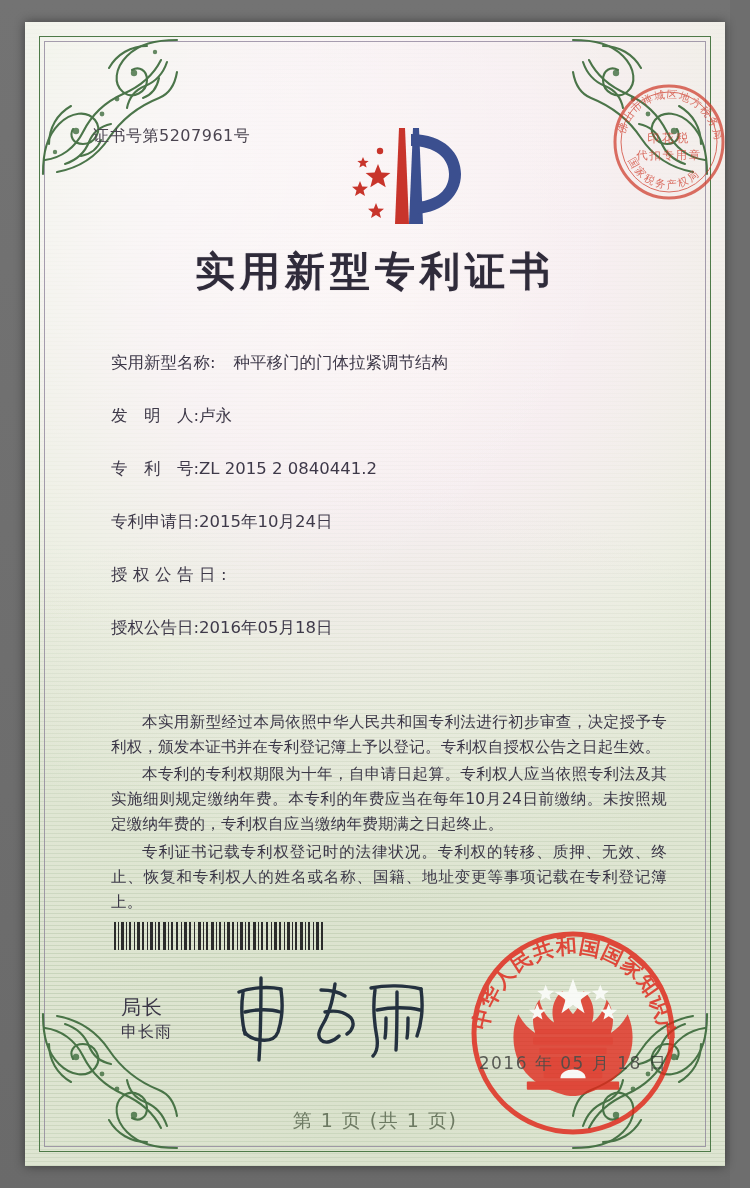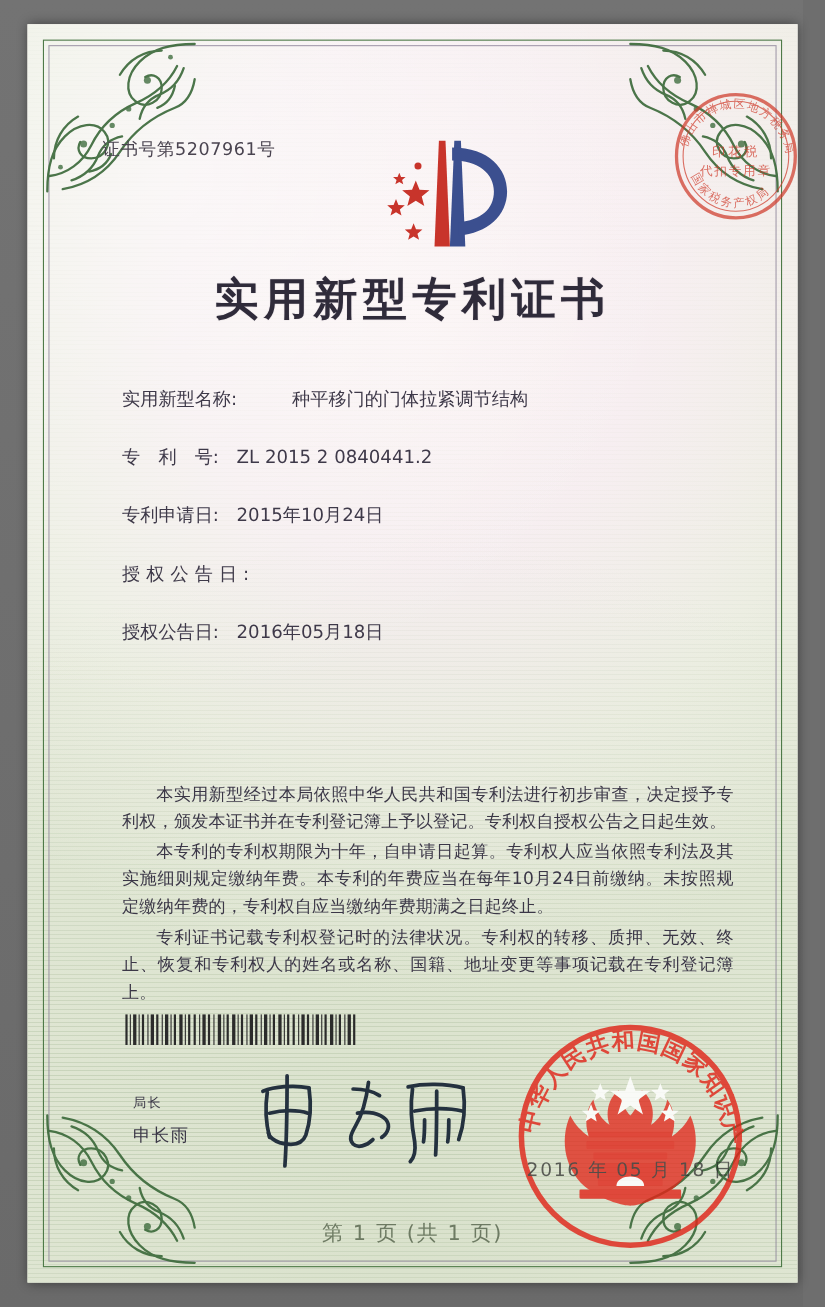--- a/index.html
+++ b/index.html
@@ -77,38 +77,38 @@
     position:absolute; left:0; right:0; top:222px;
     text-align:center; font-size:40px; font-weight:700;
     letter-spacing:5px; color:#2f2b3a;
     font-family:"DejaVu Sans","Liberation Sans",sans-serif;
     text-shadow:0 0 1px rgba(70,60,80,.35);
   }
 
   
   .fields{ position:absolute; left:86px; top:330px; width:540px; }
   .field{ display:flex; align-items:baseline; margin-bottom:31px;
-          font-size:16.5px; color:#3e3949; white-space:nowrap;gap:16px; }
+          font-size:16.5px; color:#3e3949; white-space:nowrap; }
   .field .lbl{ flex:0 0 auto; }
   .field .val{ flex:0 0 auto; }
   .sp3{ letter-spacing:5.5px; }
 
   
   .para-wrap{ position:absolute; left:86px; top:688px; width:556px; }
   .para{
     font-size:15.5px; line-height:1.62; color:#3b3747;
     text-indent:2em; text-align:justify; margin-bottom:2px;
     letter-spacing:.2px;
   }
 
   
   .barcode{ position:absolute; left:88px; top:900px; width:212px; height:28px; }
 
   
-  .sign-label{ position:absolute; left:96px; top:972px; font-size:12px; color:#3b3747; letter-spacing:1px;}
+  .sign-label{ position:absolute; left:96px; top:972px; font-size:20px; color:#3b3747; letter-spacing:1px;}
   .sign-name{ position:absolute; left:96px; top:1000px; font-size:16px; color:#3b3747; letter-spacing:1px;}
   .signature{ position:absolute; left:200px; top:950px; width:210px; height:90px; }
 
   
   .seal-tax{ position:absolute; left:582px; top:58px; width:124px; height:124px; }
   .seal-main{ position:absolute; left:442px; top:905px; width:212px; height:212px; }
 
   .footer{
     position:absolute; left:0; right:0; top:1086px; text-align:center;
     font-size:19px; color:#5c6a52; letter-spacing:1.5px; opacity:.85;
@@ -222,20 +222,24 @@
         </g>
       </svg>
 
       <div class="title">实用新型专利证书</div>
 
       <div class="fields">
         <div class="field">
           <span class="lbl">实用新型名称:</span>
           <span style="display:inline-block;width:18px"></span>
           <span class="val">种平移门的门体拉紧调节结构</span>
+        </div>
+        <div class="field">
+          <span class="lbl">发　明　人:</span>
+          <span class="val">卢永</span>
         </div>
         <div class="field">
           <span class="lbl">专　利　号:</span>
           <span class="val">ZL 2015 2 0840441.2</span>
         </div>
         <div class="field">
           <span class="lbl">专利申请日:</span>
           <span class="val">2015年10月24日</span>
         </div>
         <div class="field">

